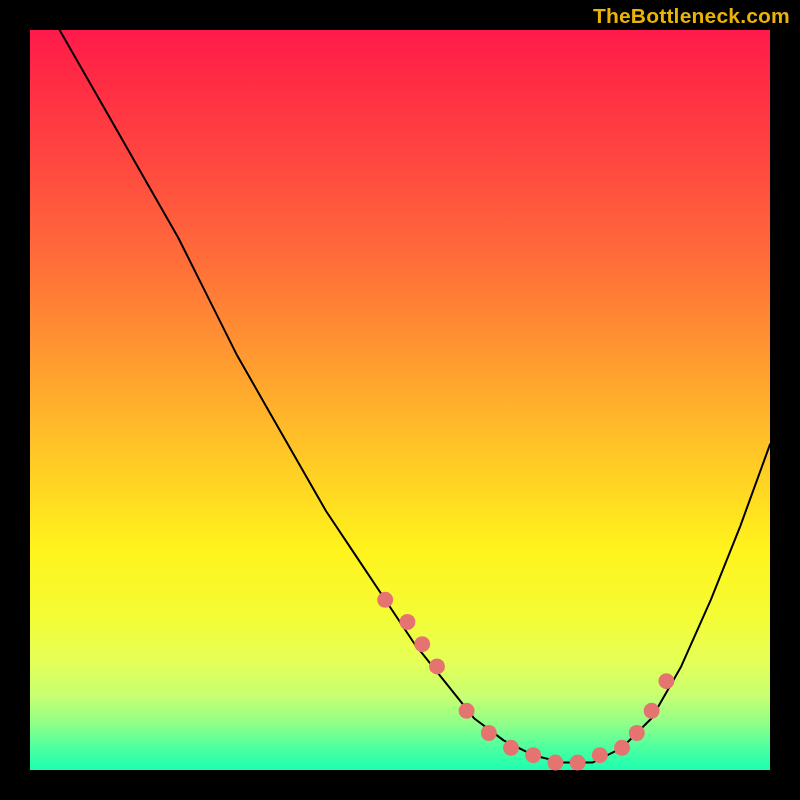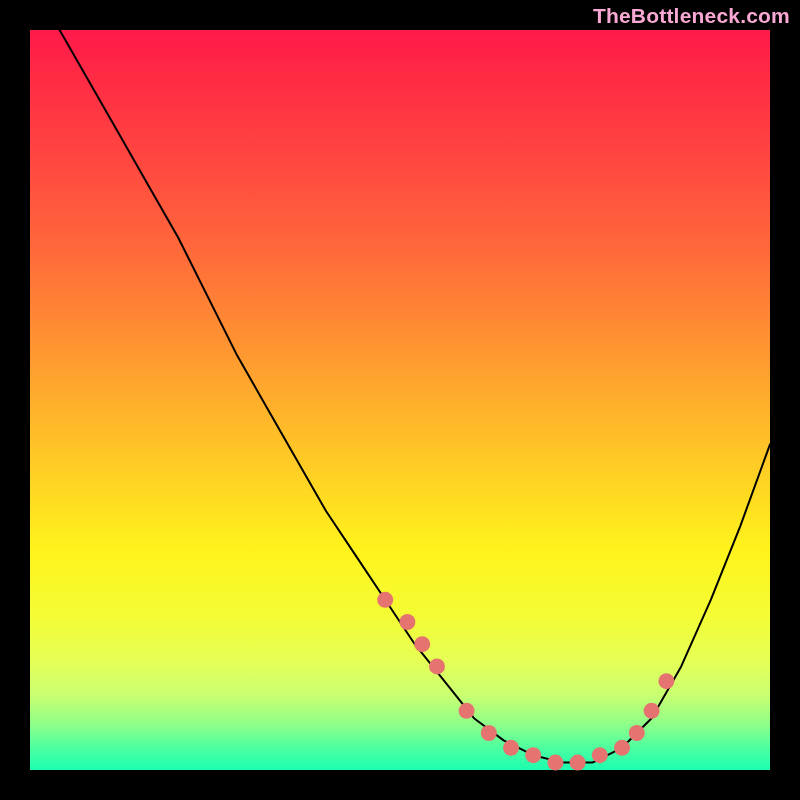--- a/index.html
+++ b/index.html
@@ -16,21 +16,21 @@
     width: 800px;
     height: 800px;
     background: #000;
   }
   .watermark {
     position: absolute;
     top: 4px;
     right: 10px;
     font-size: 21px;
     font-weight: 600;
-    color: #f9a8d4;
+    color: #eab308;
     letter-spacing: 0.2px;
     z-index: 50;
   }
   .plot {
     position: absolute;
     left: 30px;
     top: 30px;
     width: 740px;
     height: 740px;
     background: linear-gradient(to bottom,

